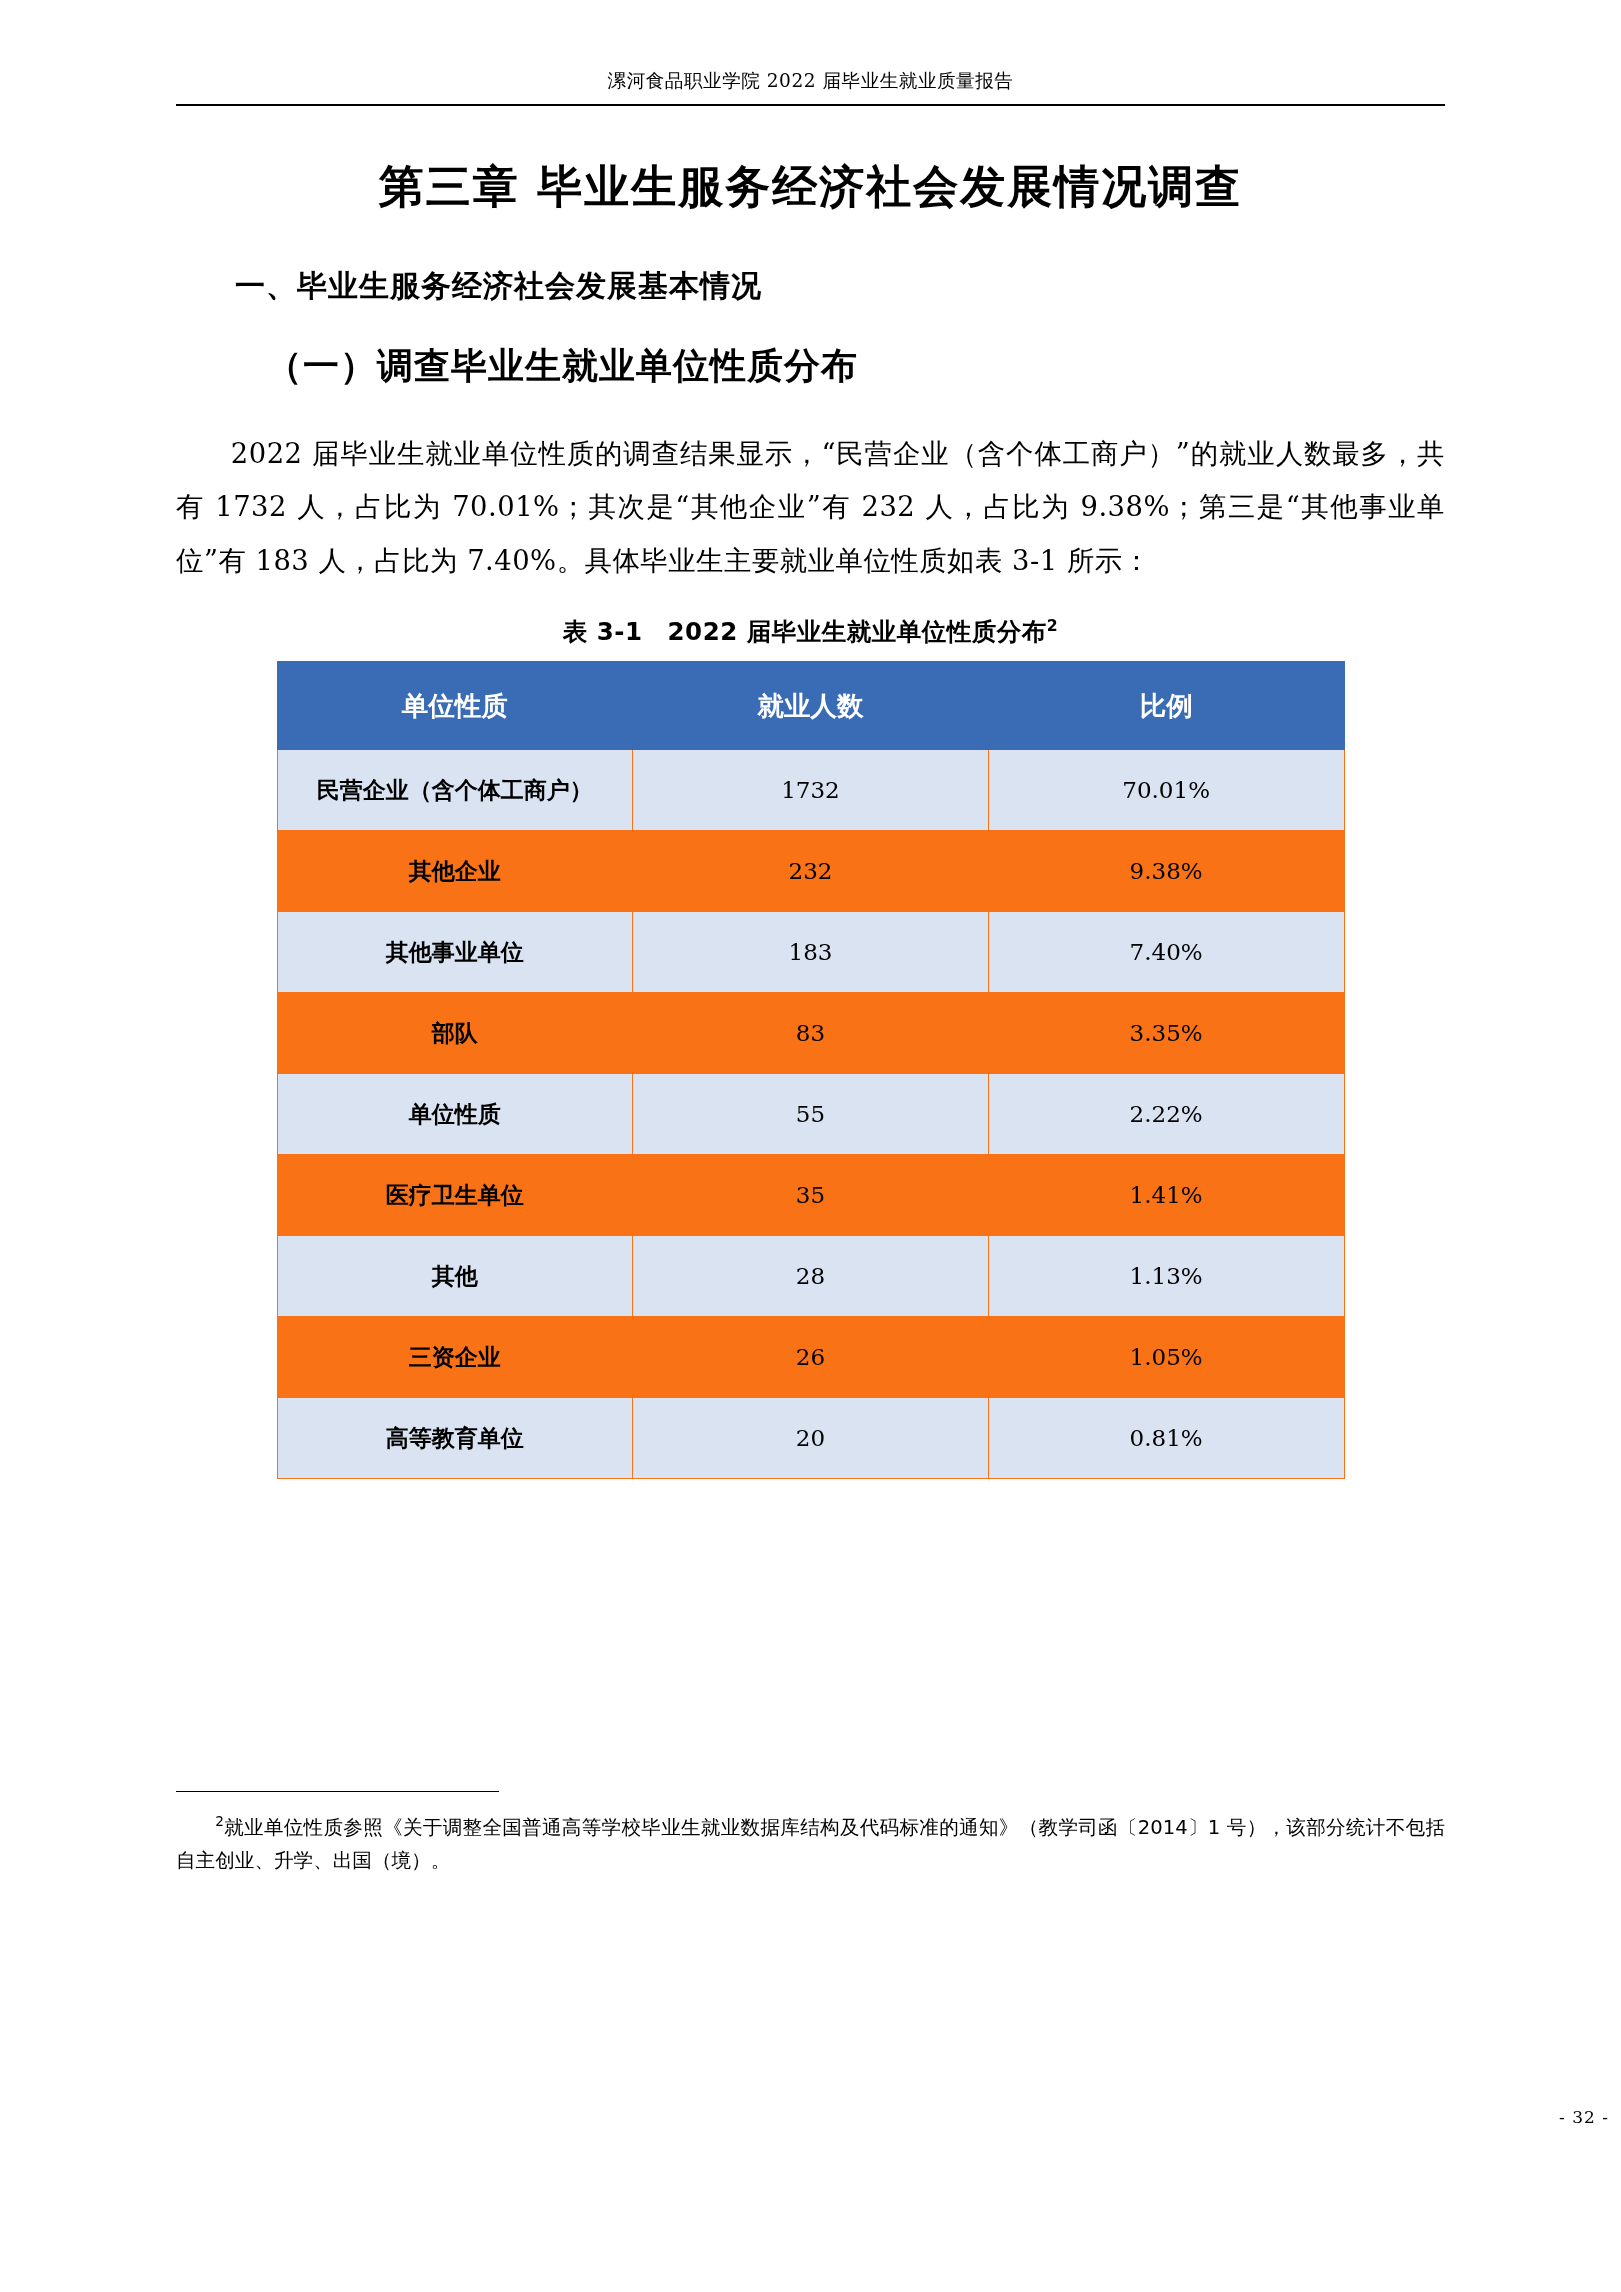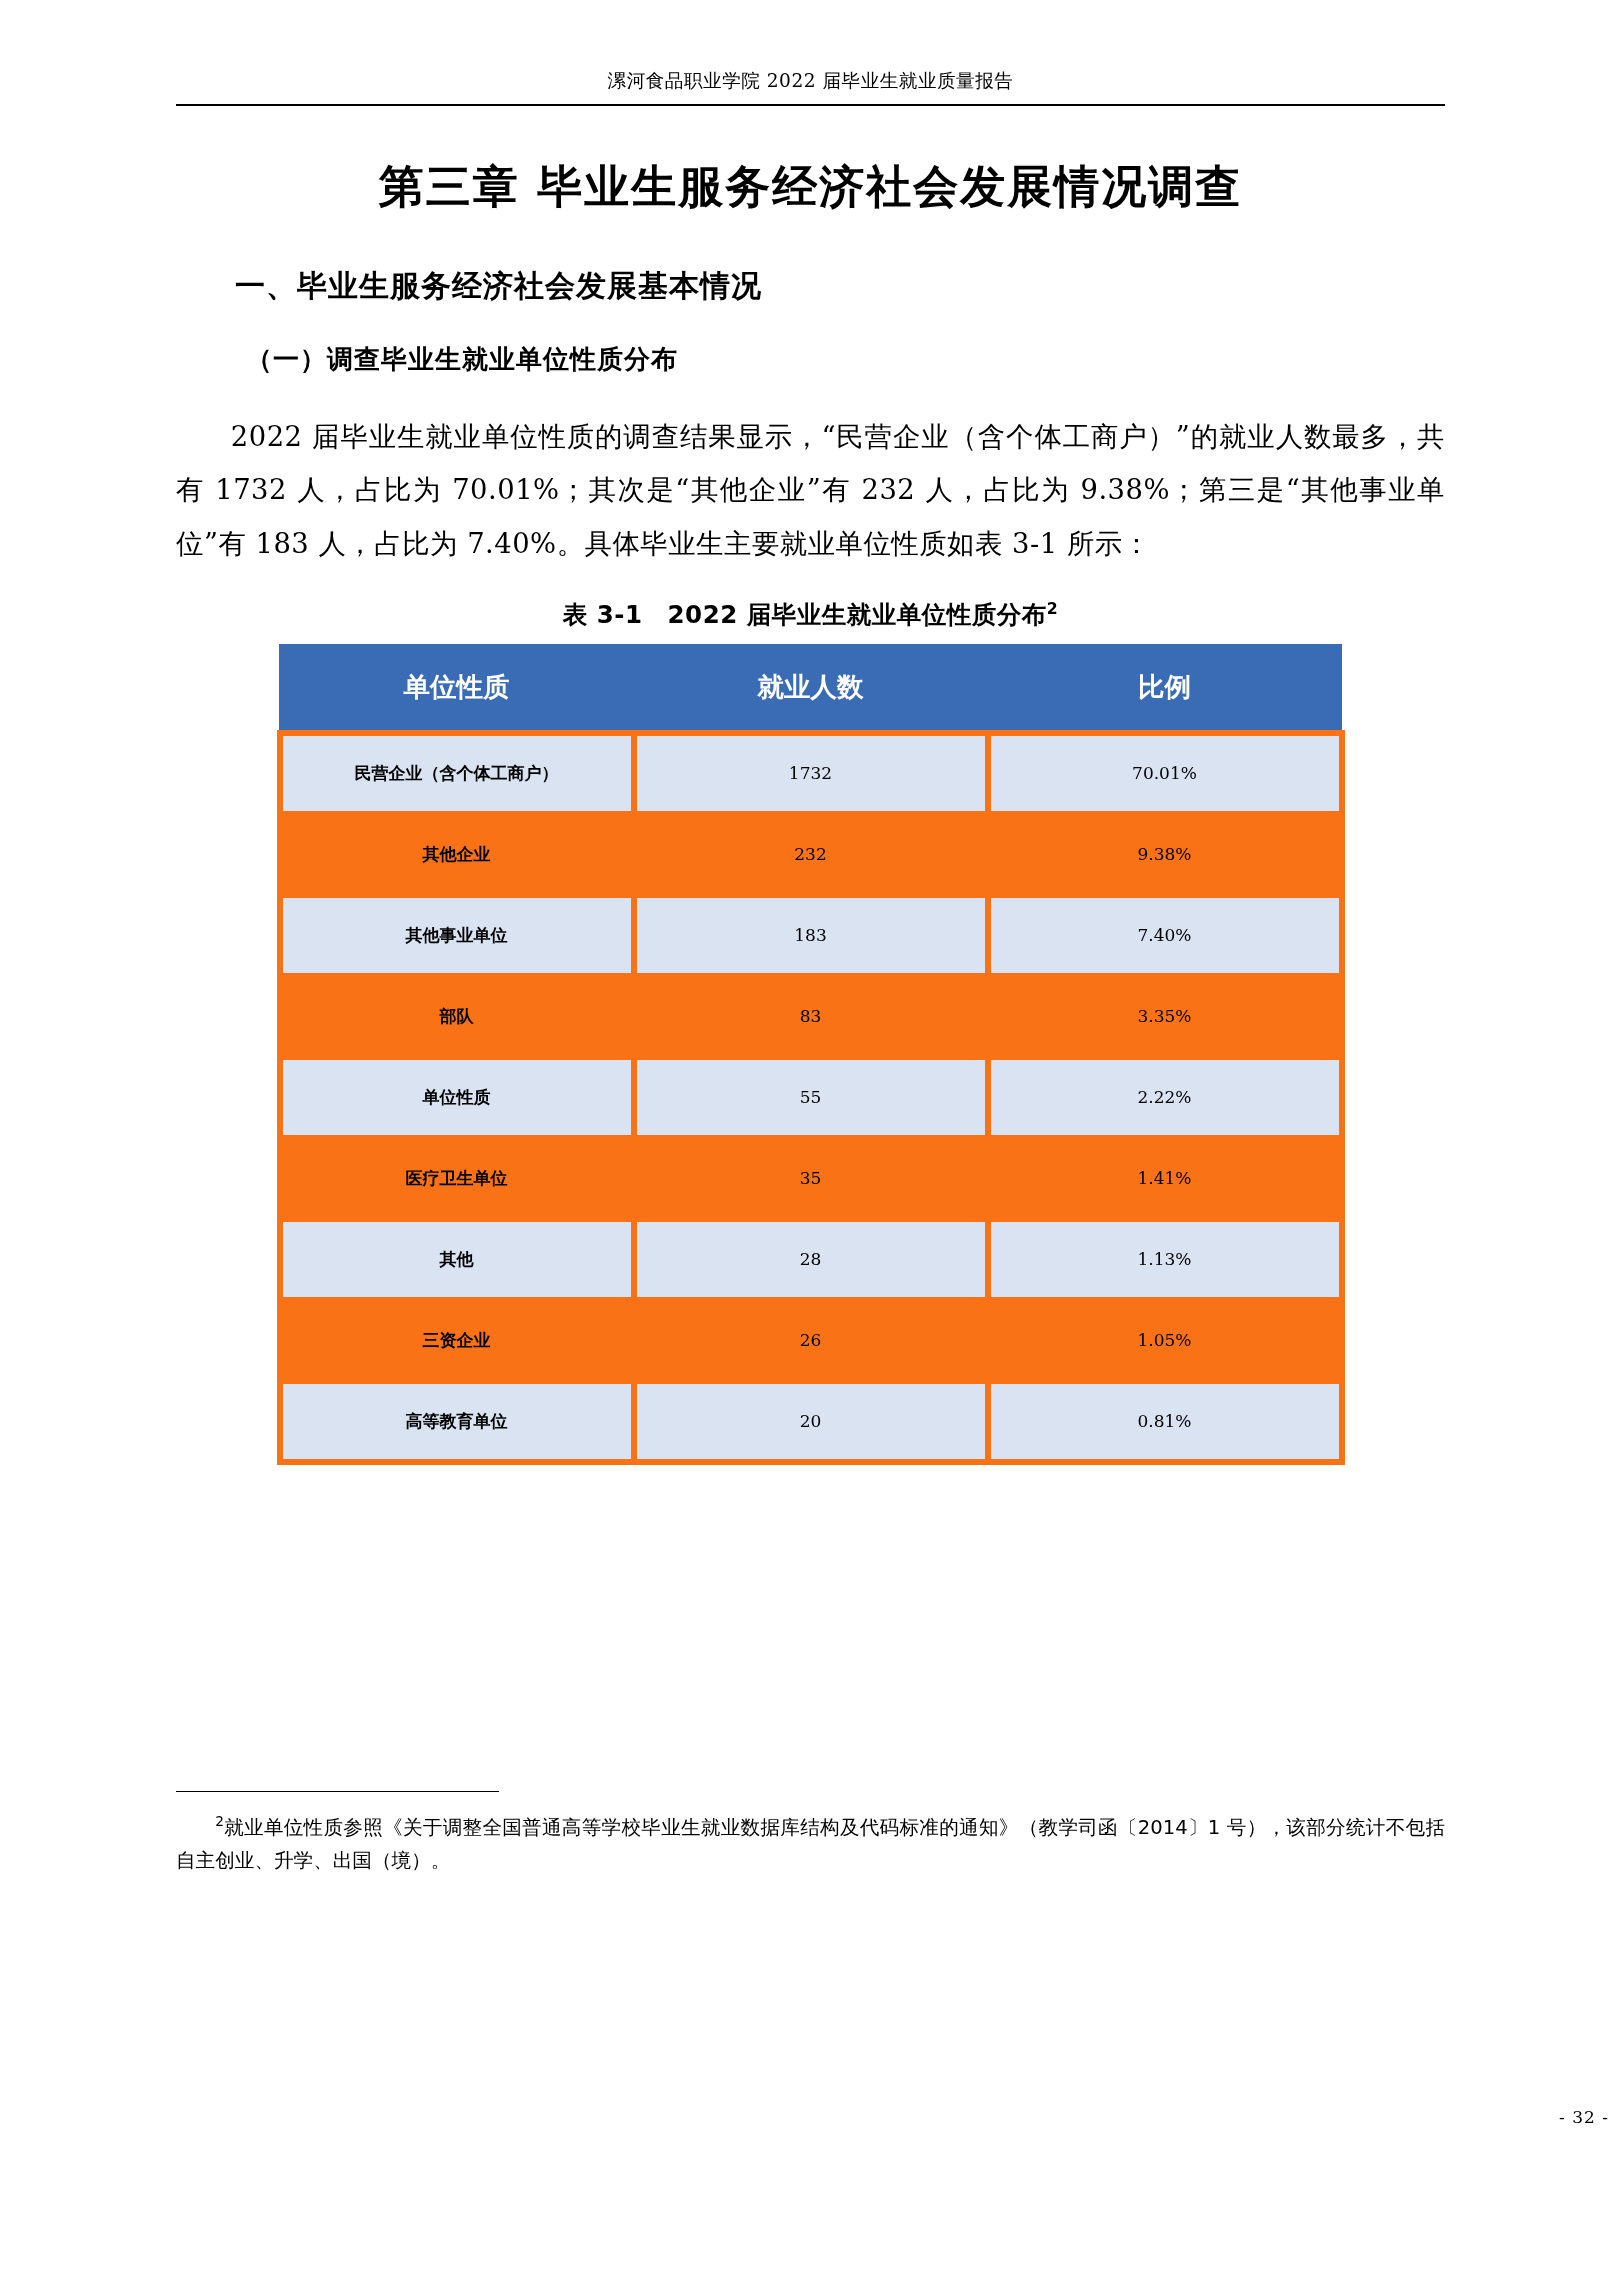--- a/index.html
+++ b/index.html
@@ -51,23 +51,23 @@
   .section-h1 {
     margin-top: 49px;
     margin-left: 59px;
     font-family: "DejaVu Sans", "Liberation Sans", sans-serif;
     font-weight: bold;
     font-size: 30px;
     letter-spacing: 1px;
   }
   .section-h2 {
     margin-top: 35px;
-    margin-left: 70px;
-    font-family: "DejaVu Serif", "Liberation Serif", serif;
-    font-size: 26px;
+    margin-left: 90px;
+    font-family: "DejaVu Serif", "Liberation Serif", serif;
+    font-size: 36px;
     letter-spacing: 1px;
   }
   
   .body-para {
     margin-top: 33px;
     font-family: "DejaVu Serif", "Liberation Serif", serif;
     font-size: 27.4px;
     line-height: 1.95;
     text-align: justify;
     text-indent: 2em;
@@ -87,24 +87,24 @@
     vertical-align: super;
   }
   
   .data-table {
     margin: 13.7px auto 0 auto;
     border-collapse: collapse;
     width: 1068px;
     table-layout: fixed;
   }
   .data-table th, .data-table td {
-    border: 6px solid #f97316;
-    text-align: center;
-    font-family: "DejaVu Serif", "Liberation Serif", serif;
-    font-size: 17px;
+    border: 1px solid #f97316;
+    text-align: center;
+    font-family: "DejaVu Serif", "Liberation Serif", serif;
+    font-size: 23px;
     height: 81px;
     box-sizing: border-box;
   }
   .data-table thead th {
     background: #3a6cb5;
     color: #ffffff;
     font-weight: bold;
     font-size: 26.5px;
     border: 1px solid #3a6cb5;
     height: 88px;

